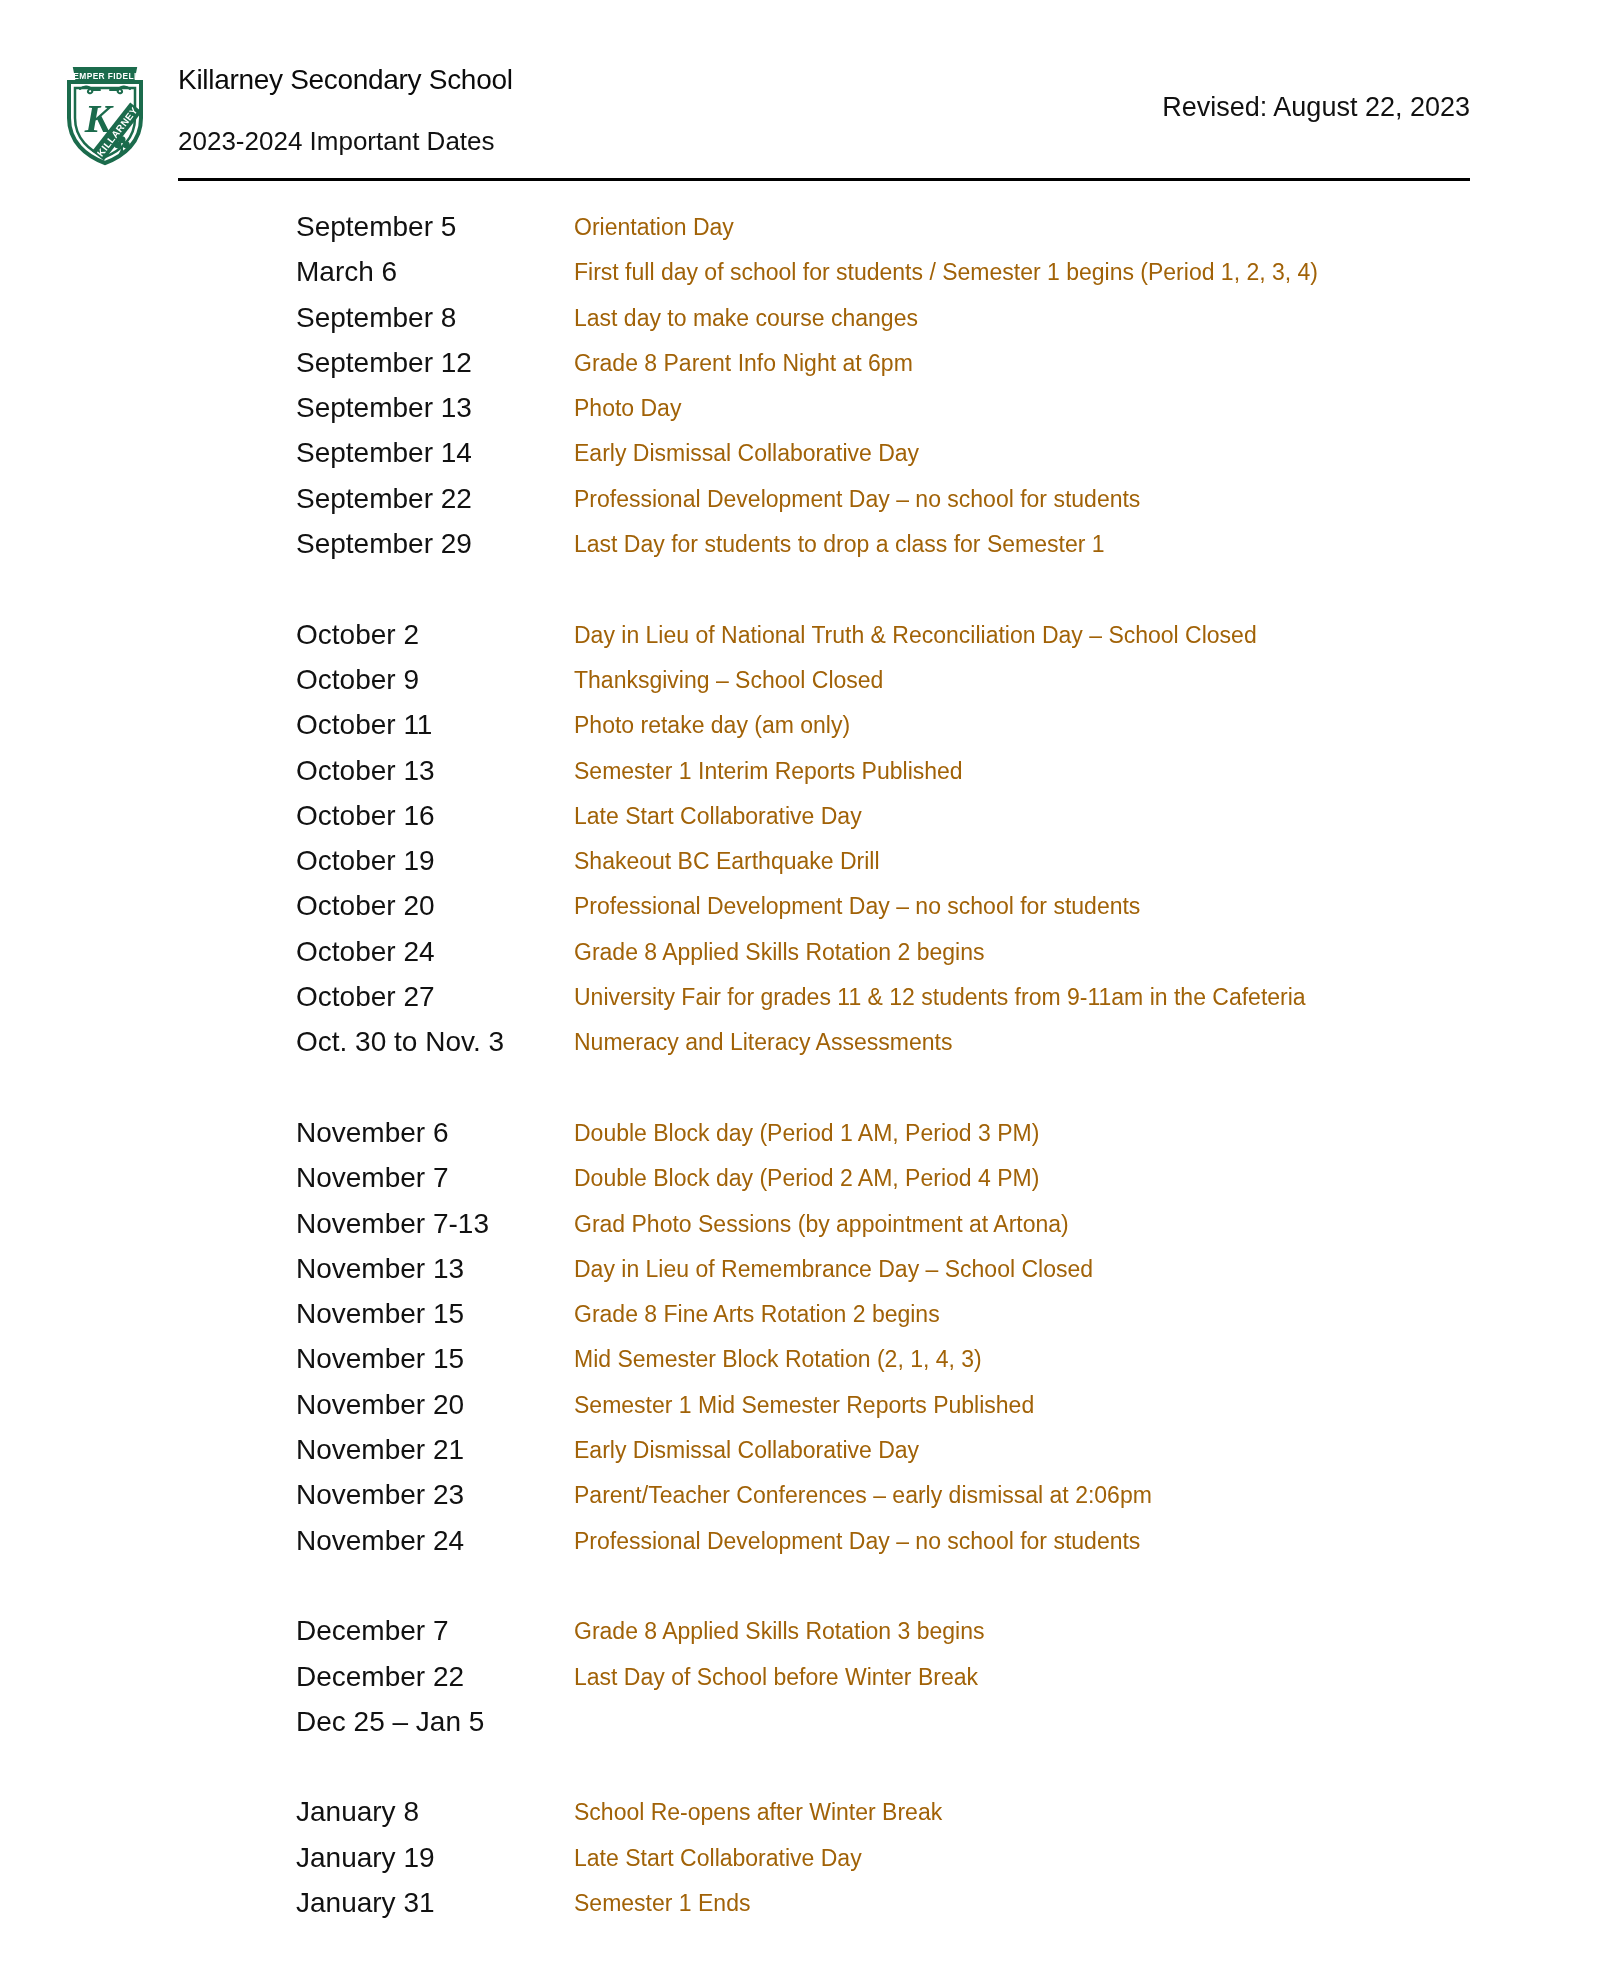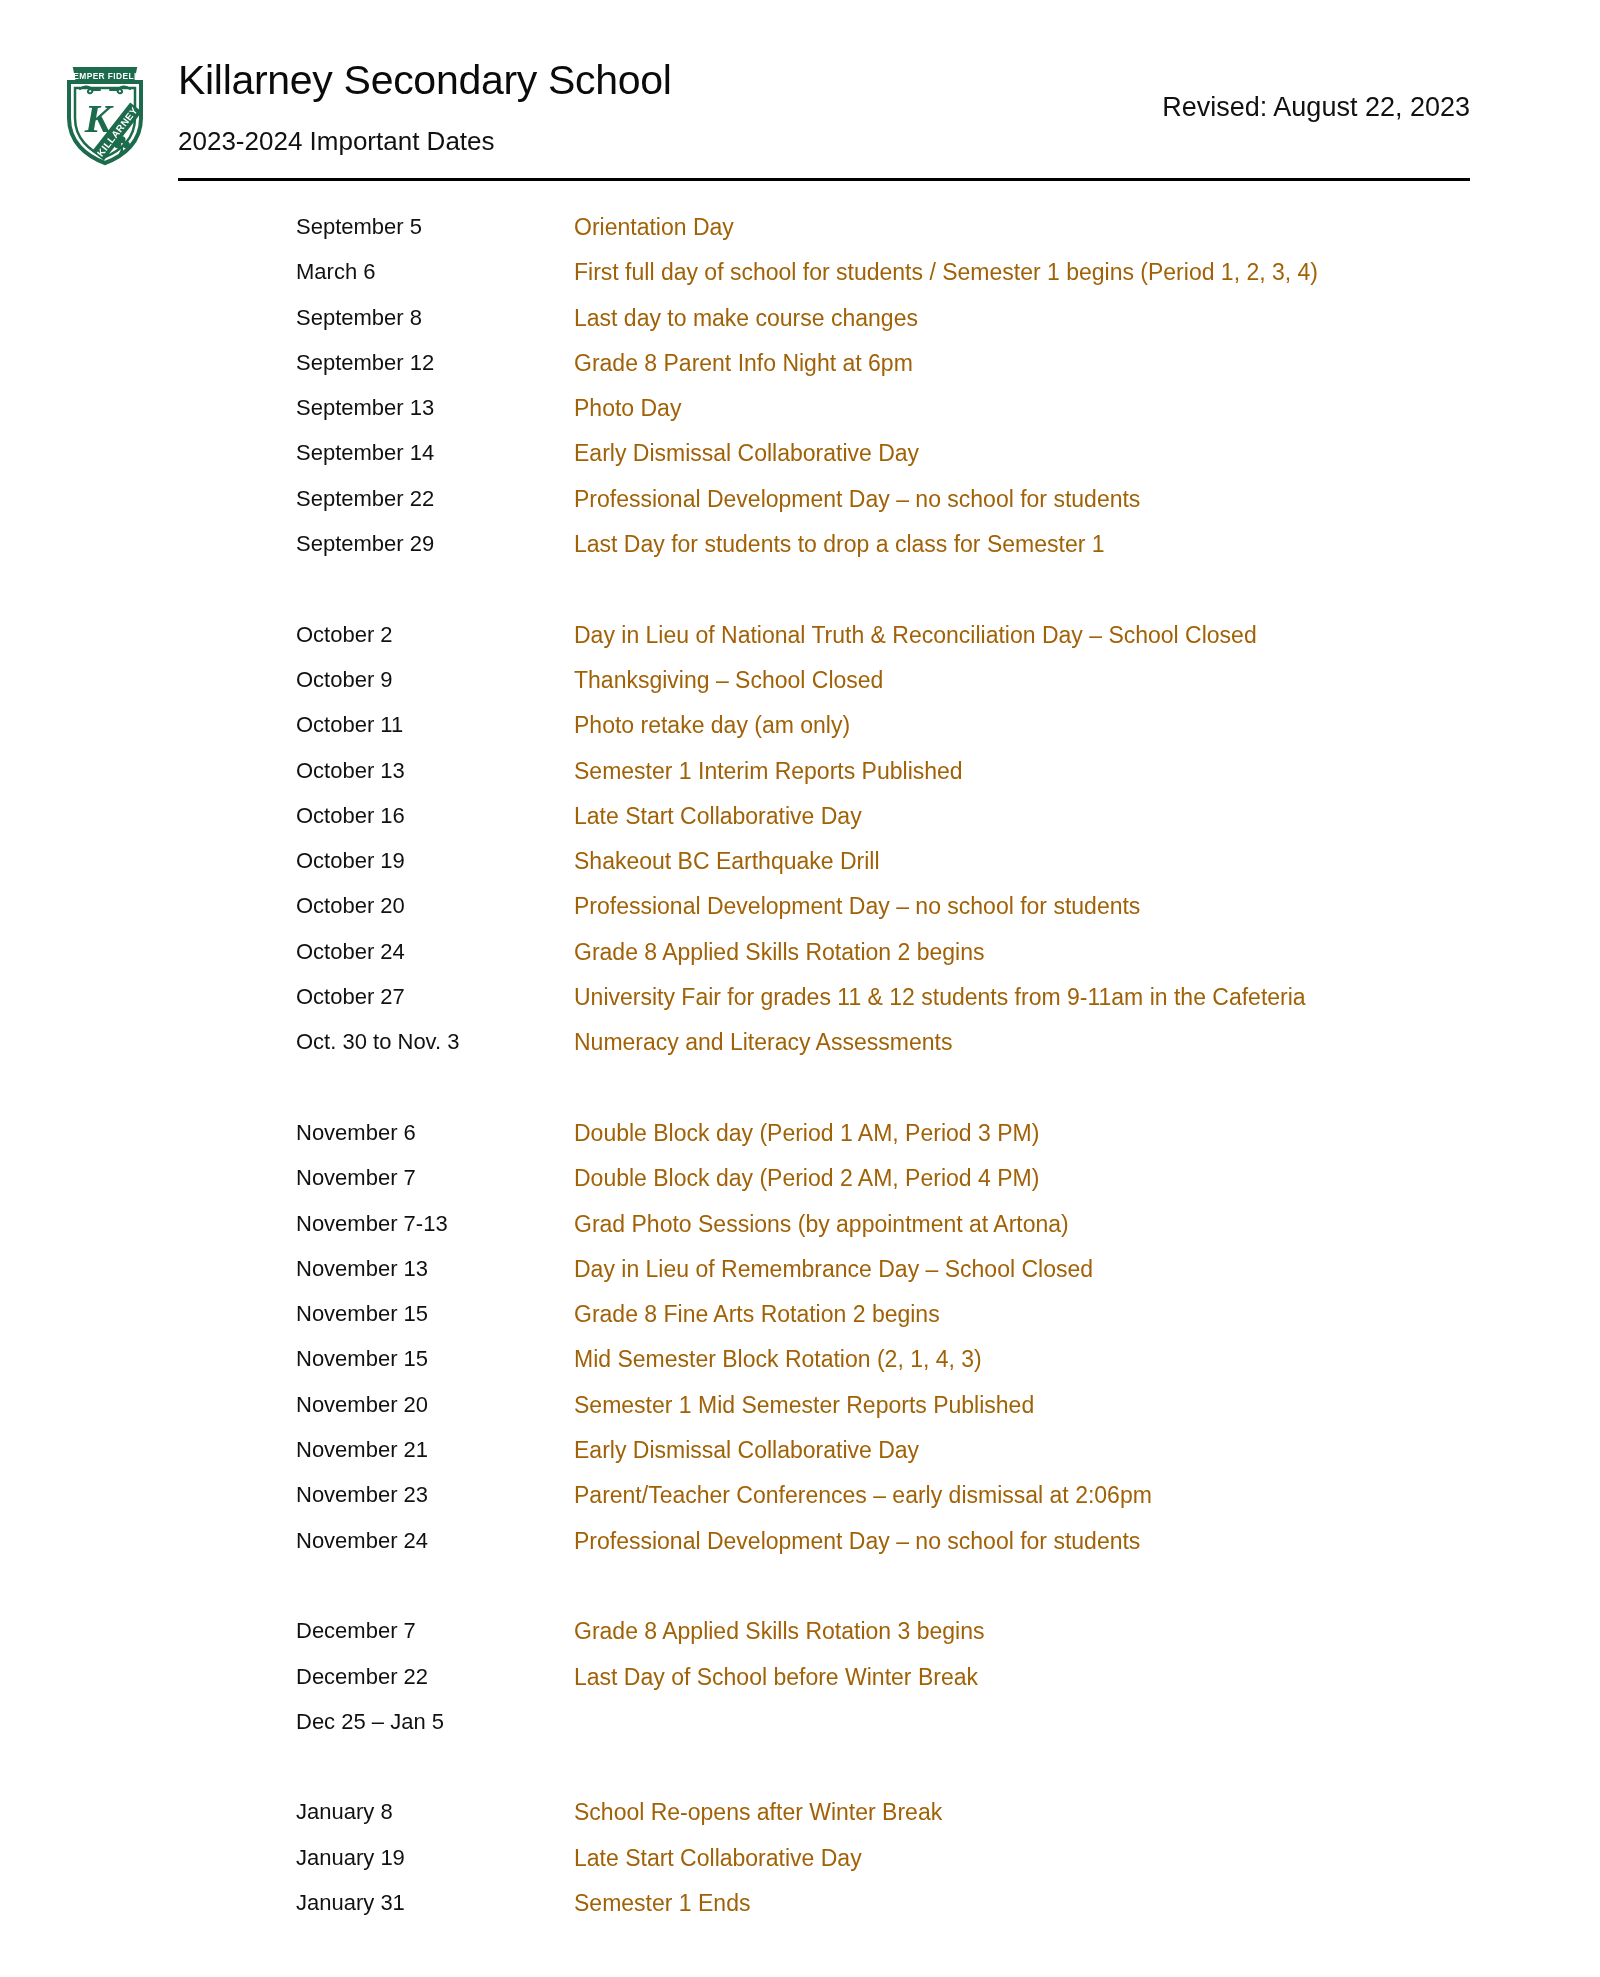--- a/index.html
+++ b/index.html
@@ -42,21 +42,21 @@
   }
 
   .title-block {
     position: absolute;
     left: 178px;
     top: 0px;
     width: 900px;
   }
 
   .school-name {
-    font-size: 41px;
+    font-size: 28px;
     line-height: 48px;
     font-weight: normal;
     letter-spacing: -0.3px;
     white-space: nowrap;
     color: #0b0b0b;
   }
 
   .subtitle {
     font-size: 26px;
     line-height: 34px;
@@ -97,21 +97,21 @@
     position: relative;
     height: 45.3px;
     display: block;
   }
 
   .row .date {
     position: absolute;
     left: 296px;
     top: 0;
     width: 270px;
-    font-size: 22px;
+    font-size: 28px;
     line-height: 30px;
     white-space: nowrap;
     color: #111111;
   }
 
   .row .desc {
     position: absolute;
     left: 574px;
     top: 0;
     width: 1000px;

